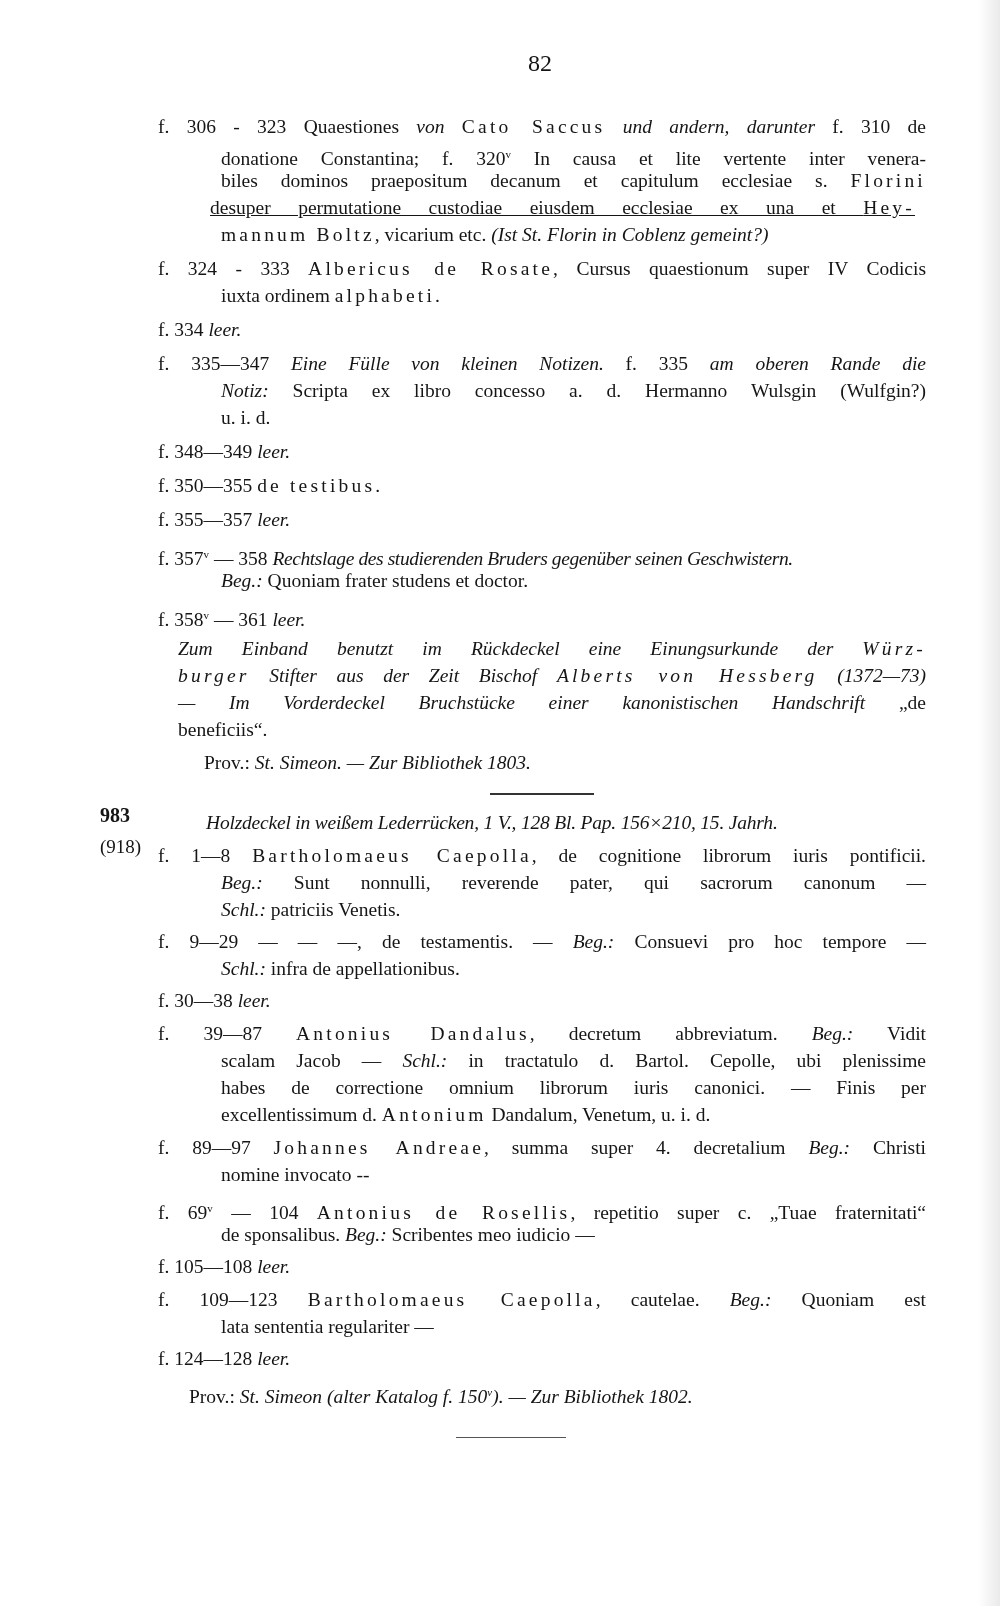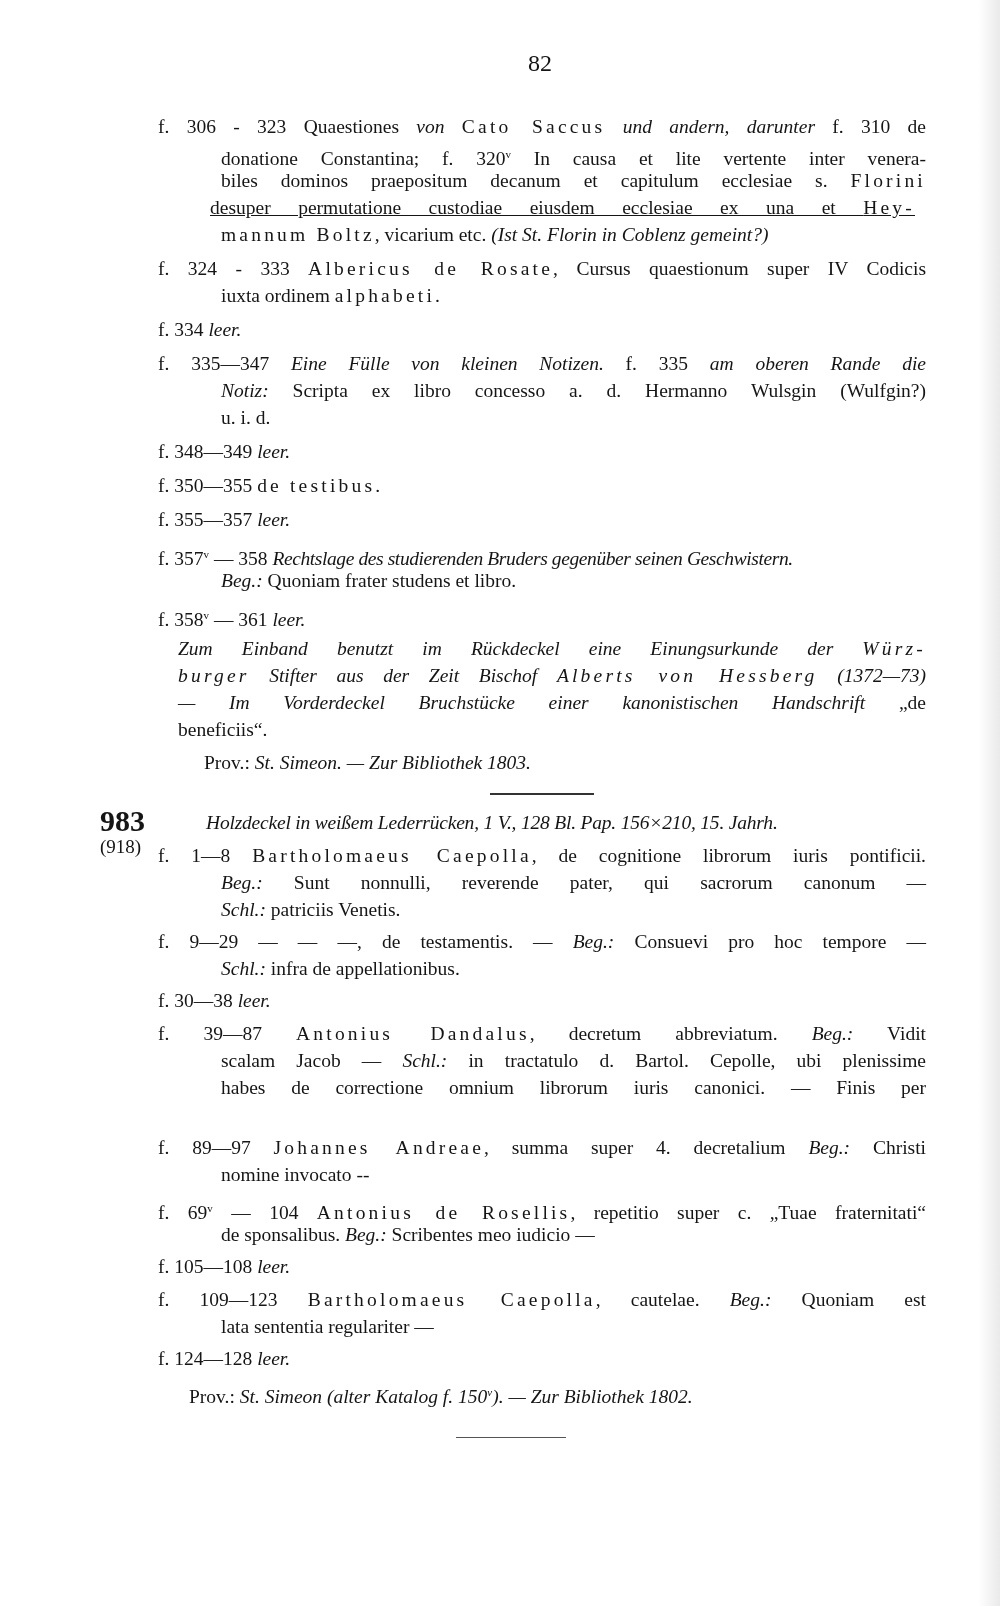--- a/index.html
+++ b/index.html
@@ -22,21 +22,21 @@
     position: absolute; font-size: 19.5px; line-height: 26px; white-space: nowrap;
   }
   .just { text-align: justify; text-align-last: justify; white-space: normal; }
   .i { font-style: italic; }
   .sp { letter-spacing: 3.2px; }
   .sup { font-size: 11px; vertical-align: 7px; }
   .rule {
     position: absolute; height: 2px; background: #333;
   }
   .entry-no {
-    position: absolute; left: 100px; top: 804px; font-size: 30px; font-weight: bold;
+    position: absolute; left: 100px; top: 804px; font-size: 20px; font-weight: bold;
   }
   .old-no {
     position: absolute; left: 100px; top: 836px; font-size: 19px;
   }
 </style>
 </head>
 <body>
 
 <div class="page">
   <div class="right-shade"></div>
@@ -82,21 +82,21 @@
   <div class="line" style="left:158px; top:473px;">
     <span>f. 350—355 </span><span class="sp">de testibus.</span>
   </div>
   <div class="line" style="left:158px; top:507px;">
     <span>f. 355—357 </span><span class="i">leer.</span>
   </div>
   <div class="line" style="left:158px; top:541px;">
     <span>f. 357</span><span class="sup">v</span><span> — 358 </span><span class="i" style="letter-spacing:-0.4px;">Rechtslage des studierenden Bruders gegenüber seinen Geschwistern.</span>
   </div>
   <div class="line" style="left:221px; top:568px;">
-    <span class="i">Beg.:</span><span> Quoniam frater studens et libro.</span>
+    <span class="i">Beg.:</span><span> Quoniam frater studens et doctor.</span>
   </div>
   <div class="line" style="left:158px; top:602px;">
     <span>f. 358</span><span class="sup">v</span><span> — 361 </span><span class="i">leer.</span>
   </div>
 
   <div class="line just" style="left:178px; top:636px; width:748px;">
     <span class="i">Zum Einband benutzt im Rückdeckel eine Einungsurkunde der </span><span class="i sp">Würz-</span>
   </div>
   <div class="line just" style="left:178px; top:663px; width:748px;">
     <span class="i sp">burger</span><span class="i"> Stifter aus der Zeit Bischof </span><span class="i sp">Alberts von Hessberg</span><span class="i"> (1372—73)</span>
@@ -138,20 +138,23 @@
   </div>
   <div class="line just" style="left:158px; top:1021px; width:768px;">
     <span>f. 39—87 </span><span class="sp">Antonius Dandalus</span><span>, decretum abbreviatum. </span><span class="i">Beg.:</span><span> Vidit</span>
   </div>
   <div class="line just" style="left:221px; top:1048px; width:705px;">
     <span>scalam Jacob — </span><span class="i">Schl.:</span><span> in tractatulo d. Bartol. Cepolle, ubi plenissime</span>
   </div>
   <div class="line just" style="left:221px; top:1075px; width:705px;">
     <span>habes de correctione omnium librorum iuris canonici. — Finis per</span>
   </div>
+  <div class="line" style="left:221px; top:1102px;">
+    <span>excellentissimum d. </span><span class="sp">Antonium</span><span> Dandalum, Venetum, u. i. d.</span>
+  </div>
   <div class="line just" style="left:158px; top:1135px; width:768px;">
     <span>f. 89—97 </span><span class="sp">Johannes Andreae</span><span>, summa super 4. decretalium </span><span class="i">Beg.:</span><span> Christi</span>
   </div>
   <div class="line" style="left:221px; top:1162px;">
     <span>nomine invocato --</span>
   </div>
   <div class="line just" style="left:158px; top:1195px; width:768px;">
     <span>f. 69</span><span class="sup">v</span><span> — 104 </span><span class="sp">Antonius de Rosellis</span><span>, repetitio super c. „Tuae fraternitati“</span>
   </div>
   <div class="line" style="left:221px; top:1222px;">

